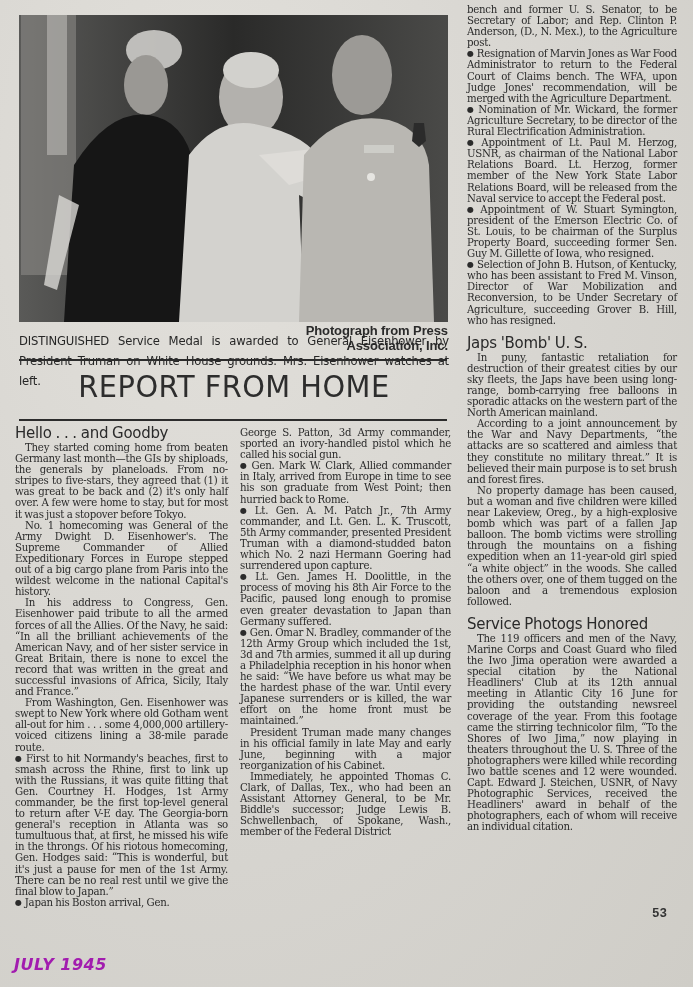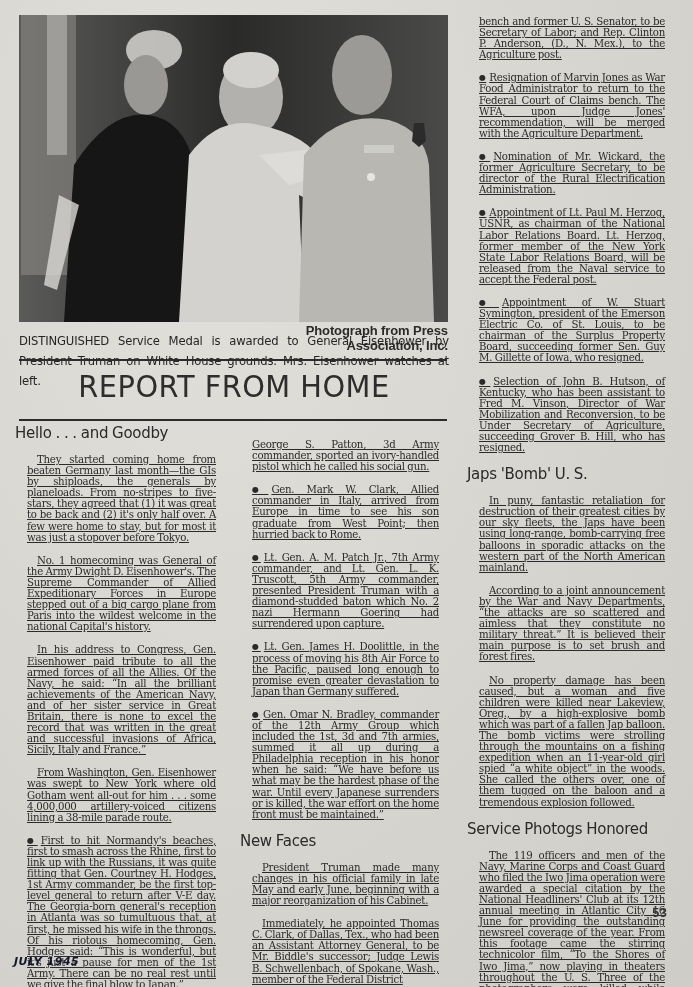--- a/index.html
+++ b/index.html
@@ -29,31 +29,31 @@
   .rule { position:absolute; height:2px; background:#2c2c2c; }
   .banner {
     position:absolute; left:19px; top:368px; width:430px; text-align:center;
     font-family:"DejaVu Sans", sans-serif; font-size:31px; letter-spacing:0.5px; color:#2d2d2d;
     transform:scaleX(0.93); transform-origin:center;
   }
   .col {
     position:absolute; font-size:10.2px; line-height:11.1px; color:#2b2b2b;
     text-align:justify; letter-spacing:-0.25px; word-spacing:-0.5px;
   }
-  .col p { margin:12px; text-indent:10px;text-decoration:underline; }
+  .col p { margin:0; text-indent:10px; }
   .col p.bul { text-indent:0; }
   .col p.noind { text-indent:0; }
   .col h2 {
     margin:0; font-family:"DejaVu Sans", sans-serif; font-weight:normal; font-size:15px;
     line-height:18px; color:#2a2a2a; letter-spacing:-0.3px;
   }
   .bullet { font-size:8px; vertical-align:1px; margin-right:3px; }
   .footer-date {
     position:absolute; left:14px; top:955px; font-family:"DejaVu Sans", sans-serif;
-    font-weight:bold; font-style:italic; font-size:11px; color:#0f172a; letter-spacing:0.5px;
+    font-weight:bold; font-style:italic; font-size:16px; color:#a21caf; letter-spacing:0.5px;
   }
   .footer-page {
     position:absolute; left:652px; top:907px; font-family:Liberation Mono, monospace;
     font-weight:bold; font-size:12.5px; color:#333;
   }
 </style>
 </head>
 <body>
 
 <div class="photo">
@@ -103,21 +103,20 @@
   <p class="bul"><span class="bullet">●</span><span>First to hit Normandy's beaches, first to smash across the Rhine, first to link up with the Russians, it was quite fitting that Gen. Courtney H. Hodges, 1st Army commander, be the first top-level general to return after V-E day. The Georgia-born general's reception in Atlanta was so tumultuous that, at first, he missed his wife in the throngs. Of his riotous homecoming, Gen. Hodges said: “This is wonderful, but it's just a pause for men of the 1st Army. There can be no real rest until we give the final blow to Japan.”</span></p>
   <p class="bul"><span class="bullet">●</span><span>Japan his Boston arrival, Gen.</span></p>
 </div>
 
 <div class="col" style="left:240px; top:427px; width:211px;">
   <p class="noind">George S. Patton, 3d Army commander, sported an ivory-handled pistol which he called his social gun.</p>
   <p class="bul"><span class="bullet">●</span><span>Gen. Mark W. Clark, Allied commander in Italy, arrived from Europe in time to see his son graduate from West Point; then hurried back to Rome.</span></p>
   <p class="bul"><span class="bullet">●</span><span>Lt. Gen. A. M. Patch Jr., 7th Army commander, and Lt. Gen. L. K. Truscott, 5th Army commander, presented President Truman with a diamond-studded baton which No. 2 nazi Hermann Goering had surrendered upon capture.</span></p>
   <p class="bul"><span class="bullet">●</span><span>Lt. Gen. James H. Doolittle, in the process of moving his 8th Air Force to the Pacific, paused long enough to promise even greater devastation to Japan than Germany suffered.</span></p>
   <p class="bul"><span class="bullet">●</span><span>Gen. Omar N. Bradley, commander of the 12th Army Group which included the 1st, 3d and 7th armies, summed it all up during a Philadelphia reception in his honor when he said: “We have before us what may be the hardest phase of the war. Until every Japanese surrenders or is killed, the war effort on the home front must be maintained.”</span></p>
-  <h2 style="margin-top:7px;">New Faces</h2>
   <p>President Truman made many changes in his official family in late May and early June, beginning with a major reorganization of his Cabinet.</p>
   <p>Immediately, he appointed Thomas C. Clark, of Dallas, Tex., who had been an Assistant Attorney General, to be Mr. Biddle's successor; Judge Lewis B. Schwellenbach, of Spokane, Wash., member of the Federal District</p>
 </div>
 
 <div class="col" style="left:467px; top:4px; width:210px;">
   <p class="noind">bench and former U. S. Senator, to be Secretary of Labor; and Rep. Clinton P. Anderson, (D., N. Mex.), to the Agriculture post.</p>
   <p class="bul"><span class="bullet">●</span><span>Resignation of Marvin Jones as War Food Administrator to return to the Federal Court of Claims bench. The WFA, upon Judge Jones' recommendation, will be merged with the Agriculture Department.</span></p>
   <p class="bul"><span class="bullet">●</span><span>Nomination of Mr. Wickard, the former Agriculture Secretary, to be director of the Rural Electrification Administration.</span></p>
   <p class="bul"><span class="bullet">●</span><span>Appointment of Lt. Paul M. Herzog, USNR, as chairman of the National Labor Relations Board. Lt. Herzog, former member of the New York State Labor Relations Board, will be released from the Naval service to accept the Federal post.</span></p>
   <p class="bul"><span class="bullet">●</span><span>Appointment of W. Stuart Symington, president of the Emerson Electric Co. of St. Louis, to be chairman of the Surplus Property Board, succeeding former Sen. Guy M. Gillette of Iowa, who resigned.</span></p>

